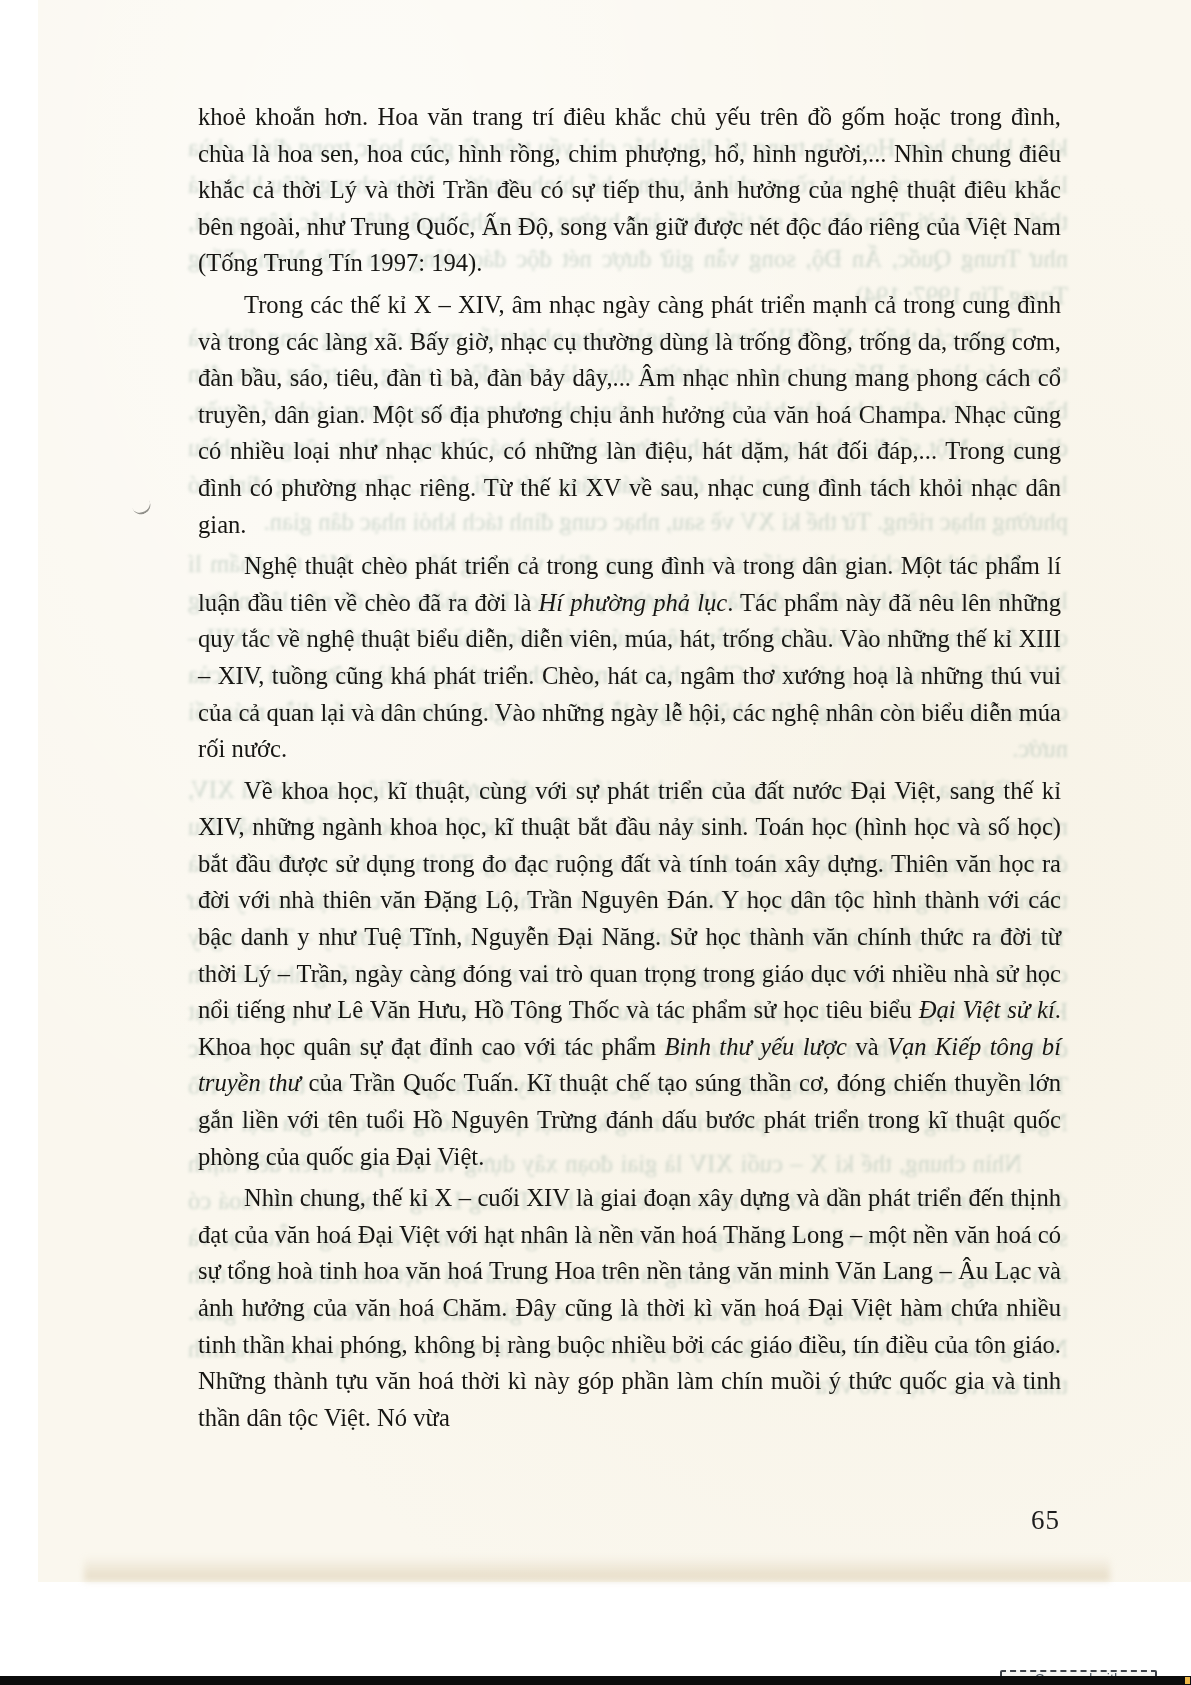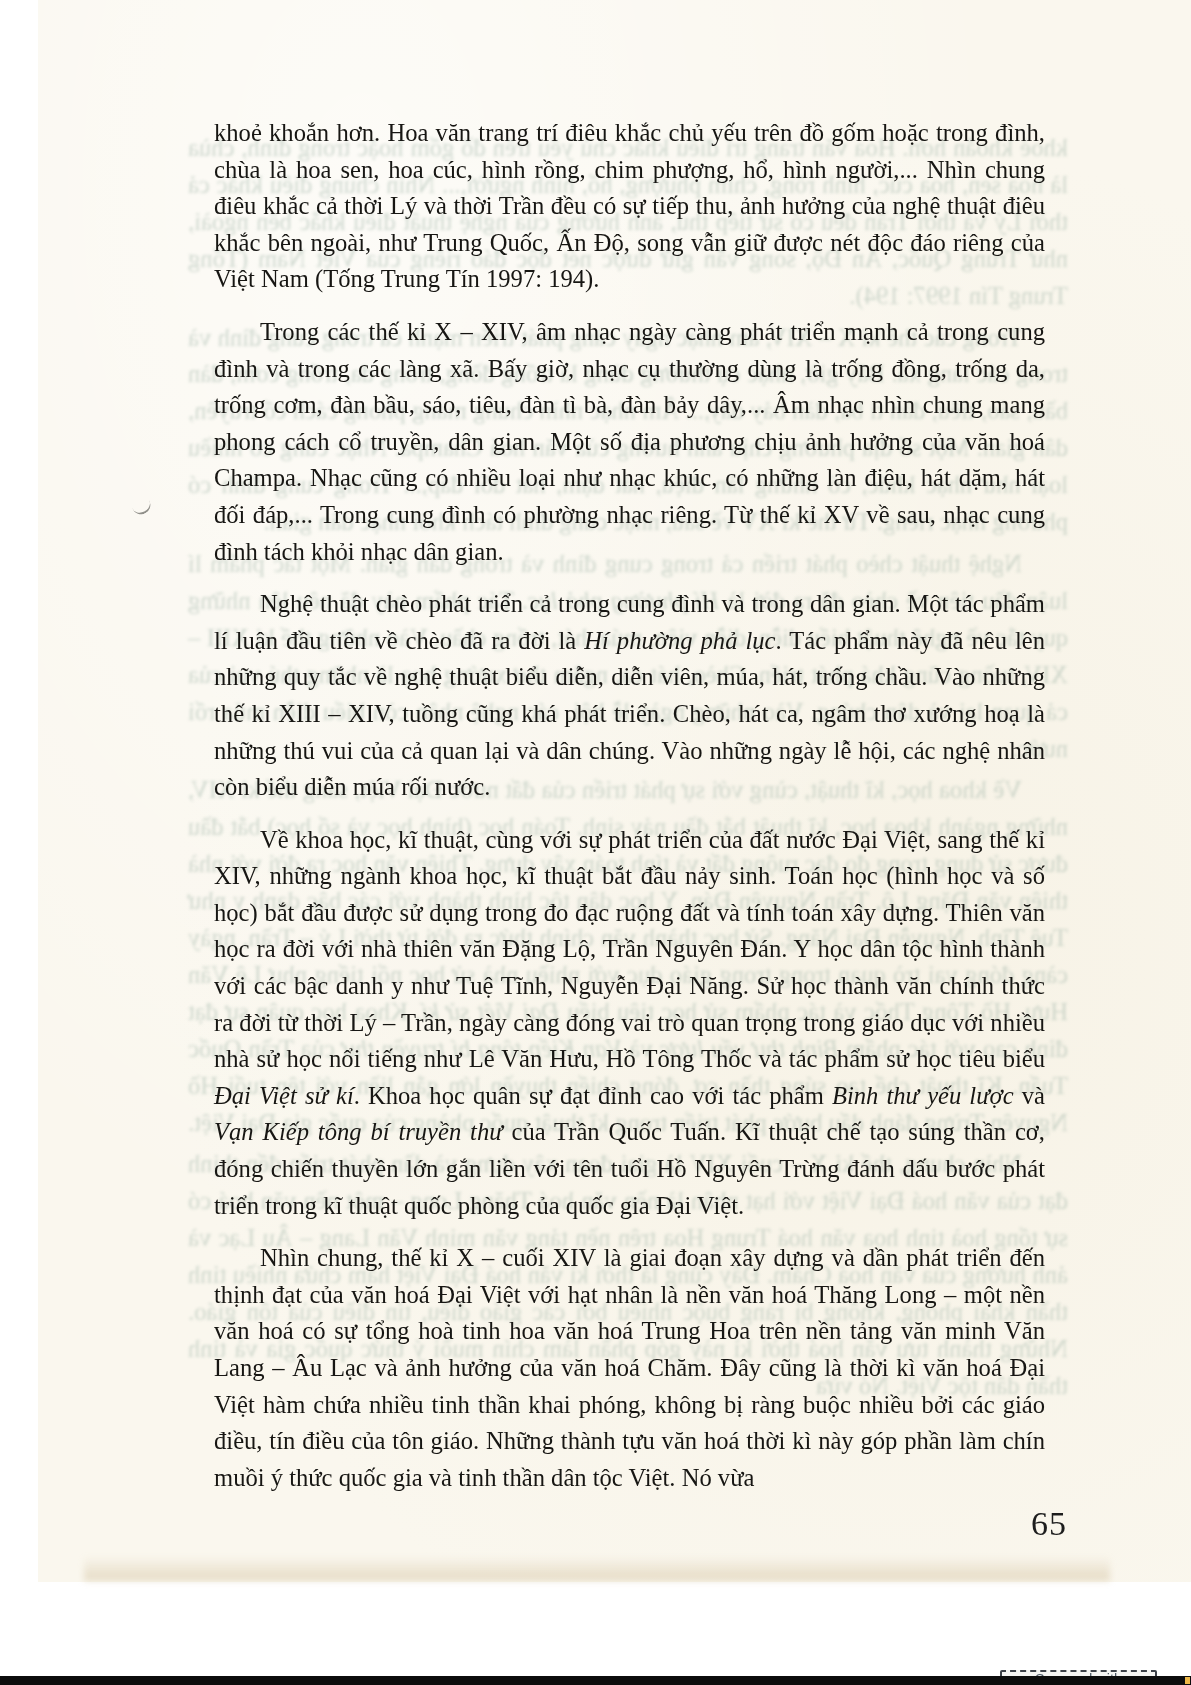--- a/index.html
+++ b/index.html
@@ -37,37 +37,37 @@
   .bleed p + p { margin-top:5px; }
   .bleed p.indent { text-indent:46px; }
 
   
   .text-block {
     position:absolute; left:160px; top:99px; width:863px; z-index:2;
     font-size:24.6px; line-height:36.6px; text-align:justify;
     color:#171613;
     text-rendering:optimizeLegibility;
   }
-  .text-block p { margin:16px; }
+  .text-block p { margin:0; }
   .text-block p + p { margin-top:5px; }
   .text-block p.indent { text-indent:46px; }
   .text-block i { }
 
   
   .pen-mark {
     position:absolute; left:95px; top:502px; width:19px; height:10px; z-index:3;
     border-bottom:2.5px solid #6e6e68;
     border-radius:0 0 60% 60% / 0 0 100% 100%;
     transform:rotate(-26deg);
     opacity:.75;
   }
 
   .page-number {
     position:absolute; left:993px; top:1505px; z-index:3;
-    font-size:34px; color:#1d1d1d; letter-spacing:1px;
+    font-size:27px; color:#1d1d1d; letter-spacing:1px;
   }
 
   
   .badge {
     position:absolute; left:1000px; top:1670px; width:157px; height:63px; z-index:4;
     box-sizing:border-box;
     background:#f5f5f3;
     border:2px dashed #3c4148;
     border-radius:2px;
     display:flex; flex-direction:column; align-items:center; justify-content:flex-start;

